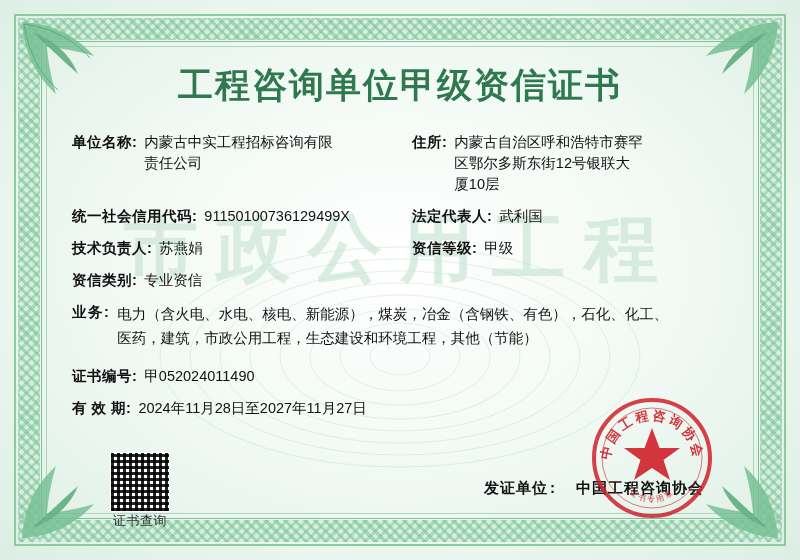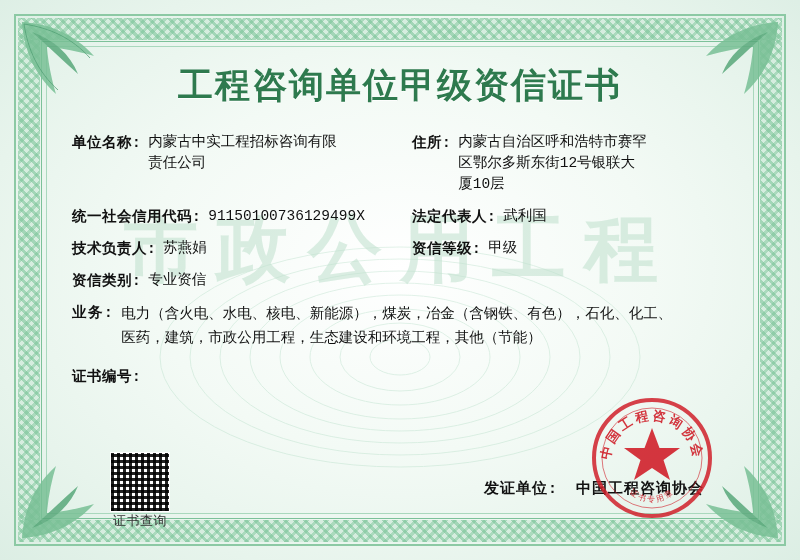--- a/index.html
+++ b/index.html
@@ -109,21 +109,21 @@
     letter-spacing: 2px;
     color: #2e7a4e;
     text-shadow: 0 1px 0 rgba(255,255,255,0.8);
   }
   
   .body {
     position: absolute;
     left: 72px;
     top: 132px;
     width: 660px;
-    font-family: Liberation Mono, monospace;
+    font-family: Liberation Sans, sans-serif;
     color: #1a1a1a;
     font-size: 14.5px;
   }
   .row {
     display: flex;
     align-items: flex-start;
     margin-bottom: 11px;
   }
   .col {
     display: flex;
@@ -310,23 +310,30 @@
     </div>
 
     <div class="row fullrow" style="margin-top:6px;">
       <span class="label sp2">业务:</span>
       <span class="value">电力（含火电、水电、核电、新能源），煤炭，冶金（含钢铁、有色），石化、化工、医药，建筑，市政公用工程，生态建设和环境工程，其他（节能）</span>
     </div>
 
     <div class="row" style="margin-top:16px;">
       <div class="col left">
         <span class="label">证书编号:</span>
-      </div>
-    </div>
-
+        <span class="value">甲052024011490</span>
+      </div>
+    </div>
+
+    <div class="row" style="margin-top:10px;">
+      <div class="col left">
+        <span class="label">有 效 期:</span>
+        <span class="value">2024年11月28日至2027年11月27日</span>
+      </div>
+    </div>
 
   </div>
 
   <div class="issuer">
     <span>发证单位:</span>
     <span style="margin-left:8px;">中国工程咨询协会</span>
   </div>
 
   <svg class="seal" viewBox="0 0 124 124">
     <circle cx="62" cy="62" r="58" fill="none" stroke="#d0202a" stroke-width="4" opacity="0.85"></circle>

